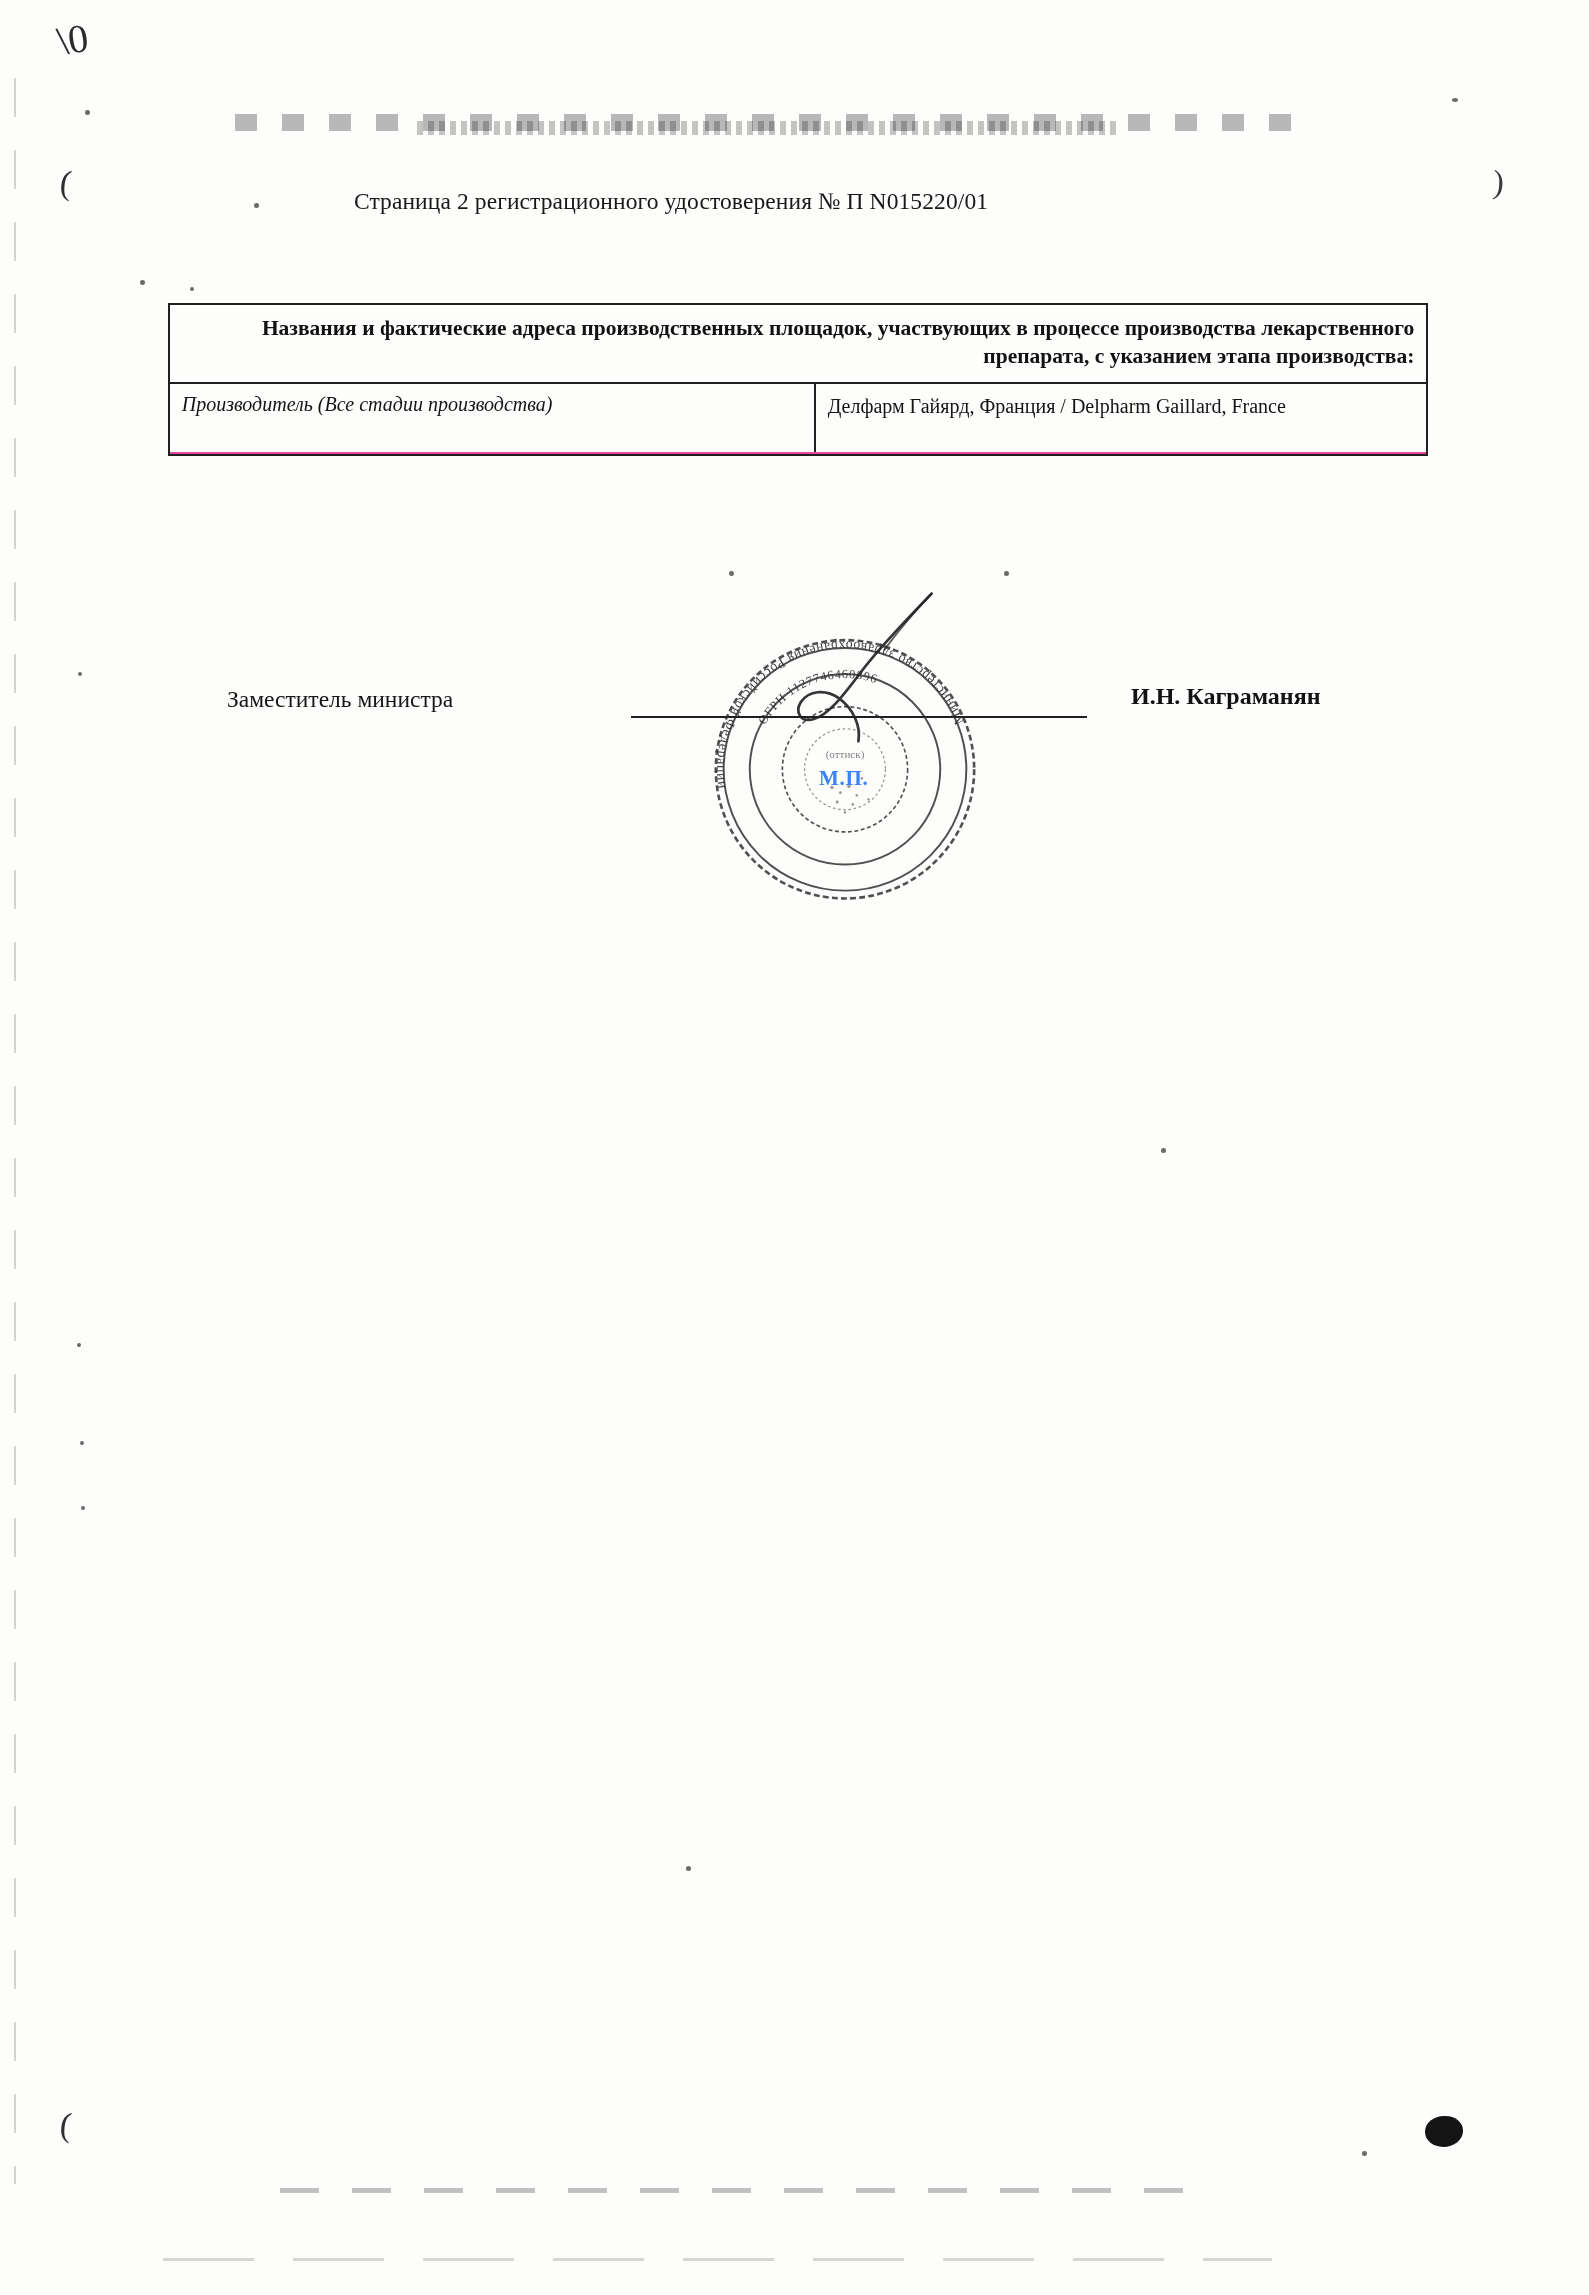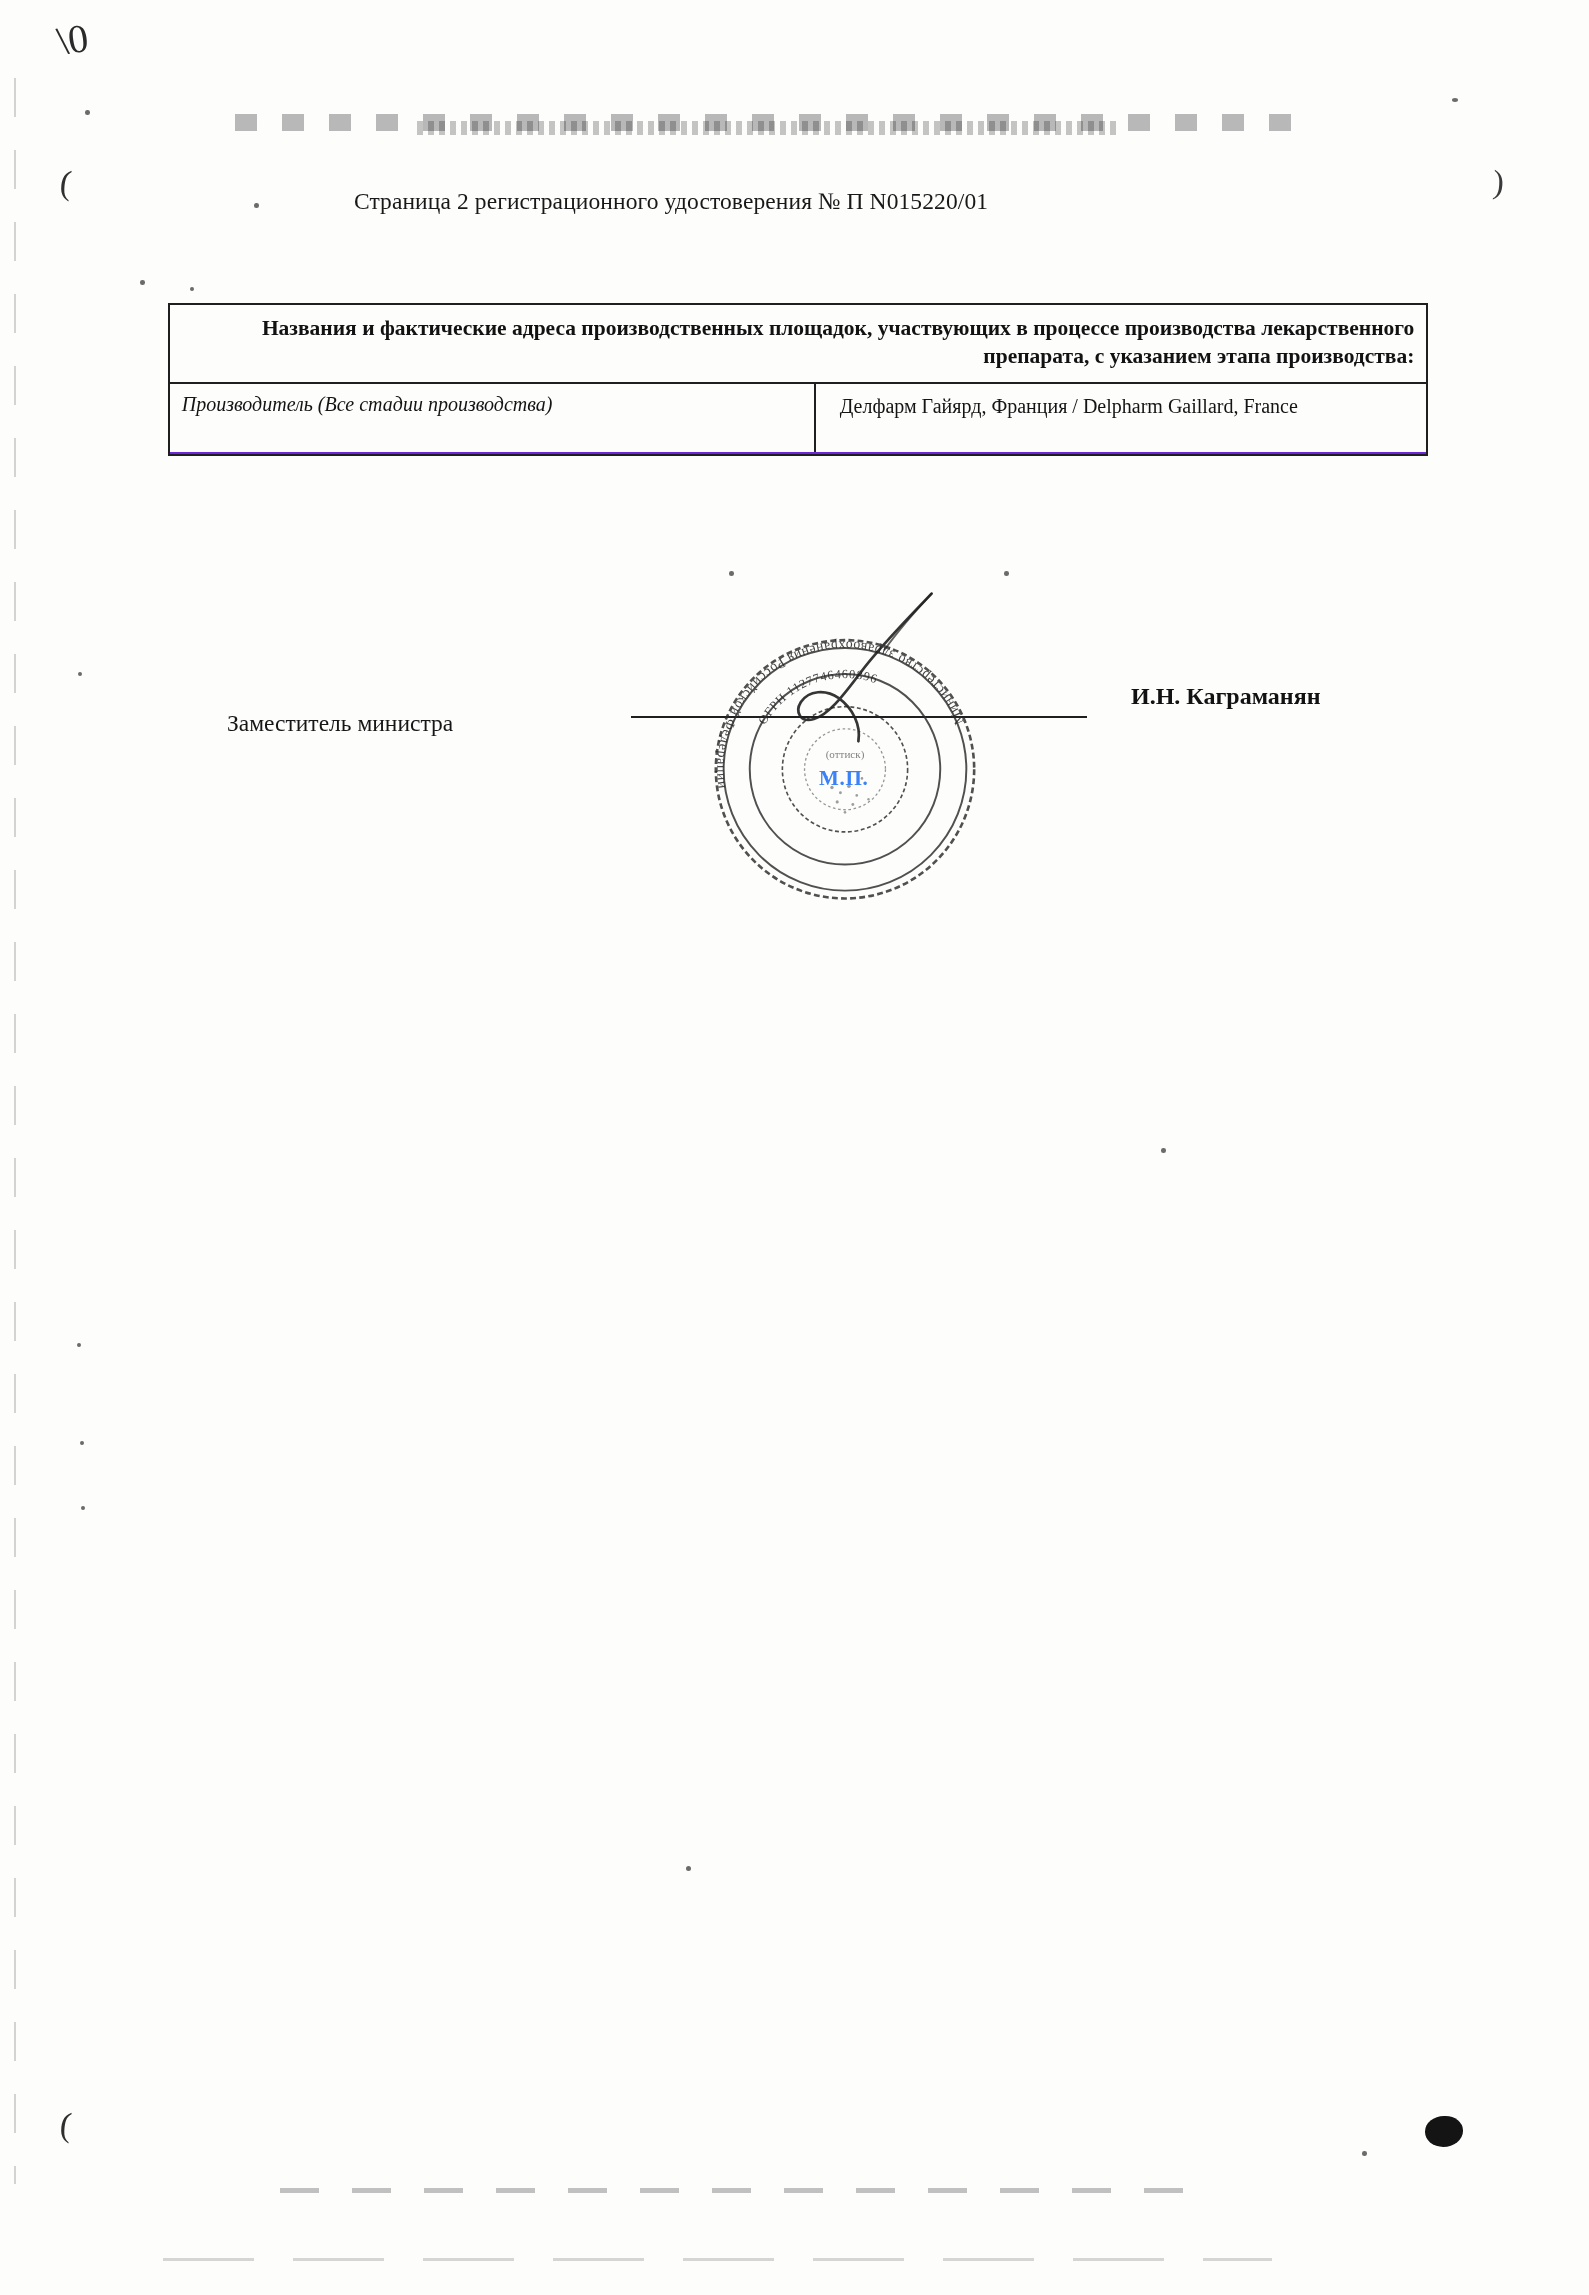--- a/index.html
+++ b/index.html
@@ -170,23 +170,22 @@
     border-bottom: 2px solid #1f1f1f;
     padding: 9px 11.7px 11.7px 11.7px;
     font-weight: bold;
     font-size: 21.5px;
     line-height: 1.32;
     color: #121212;
     text-align: right;
   }
   .tbl-split-row {
     display: flex;
-    border-bottom: 2px solid #6d28d9;
+    border-bottom: 2px solid #ec4899;
     min-height: 68px;
-    gap: 12px;
   }
   .tbl-cell-left {
     width: 646px;
     box-sizing: border-box;
     border-right: 2px solid #1f1f1f;
     padding: 9px 11.7px;
     font-style: italic;
     font-size: 20px;
     color: #141414;
   }
@@ -205,21 +204,20 @@
     min-height: 37px;
   }
 
   
   .sig-title {
     position: absolute;
     left: 227px;
     top: 686px;
     font-size: 23.5px;
     color: #161616;
-    margin-top: 24px;
   }
   .sig-line {
     position: absolute;
     left: 631px;
     top: 716px;
     width: 456px;
     height: 2px;
     background: #1f1f1f;
   }
   .sig-name {

